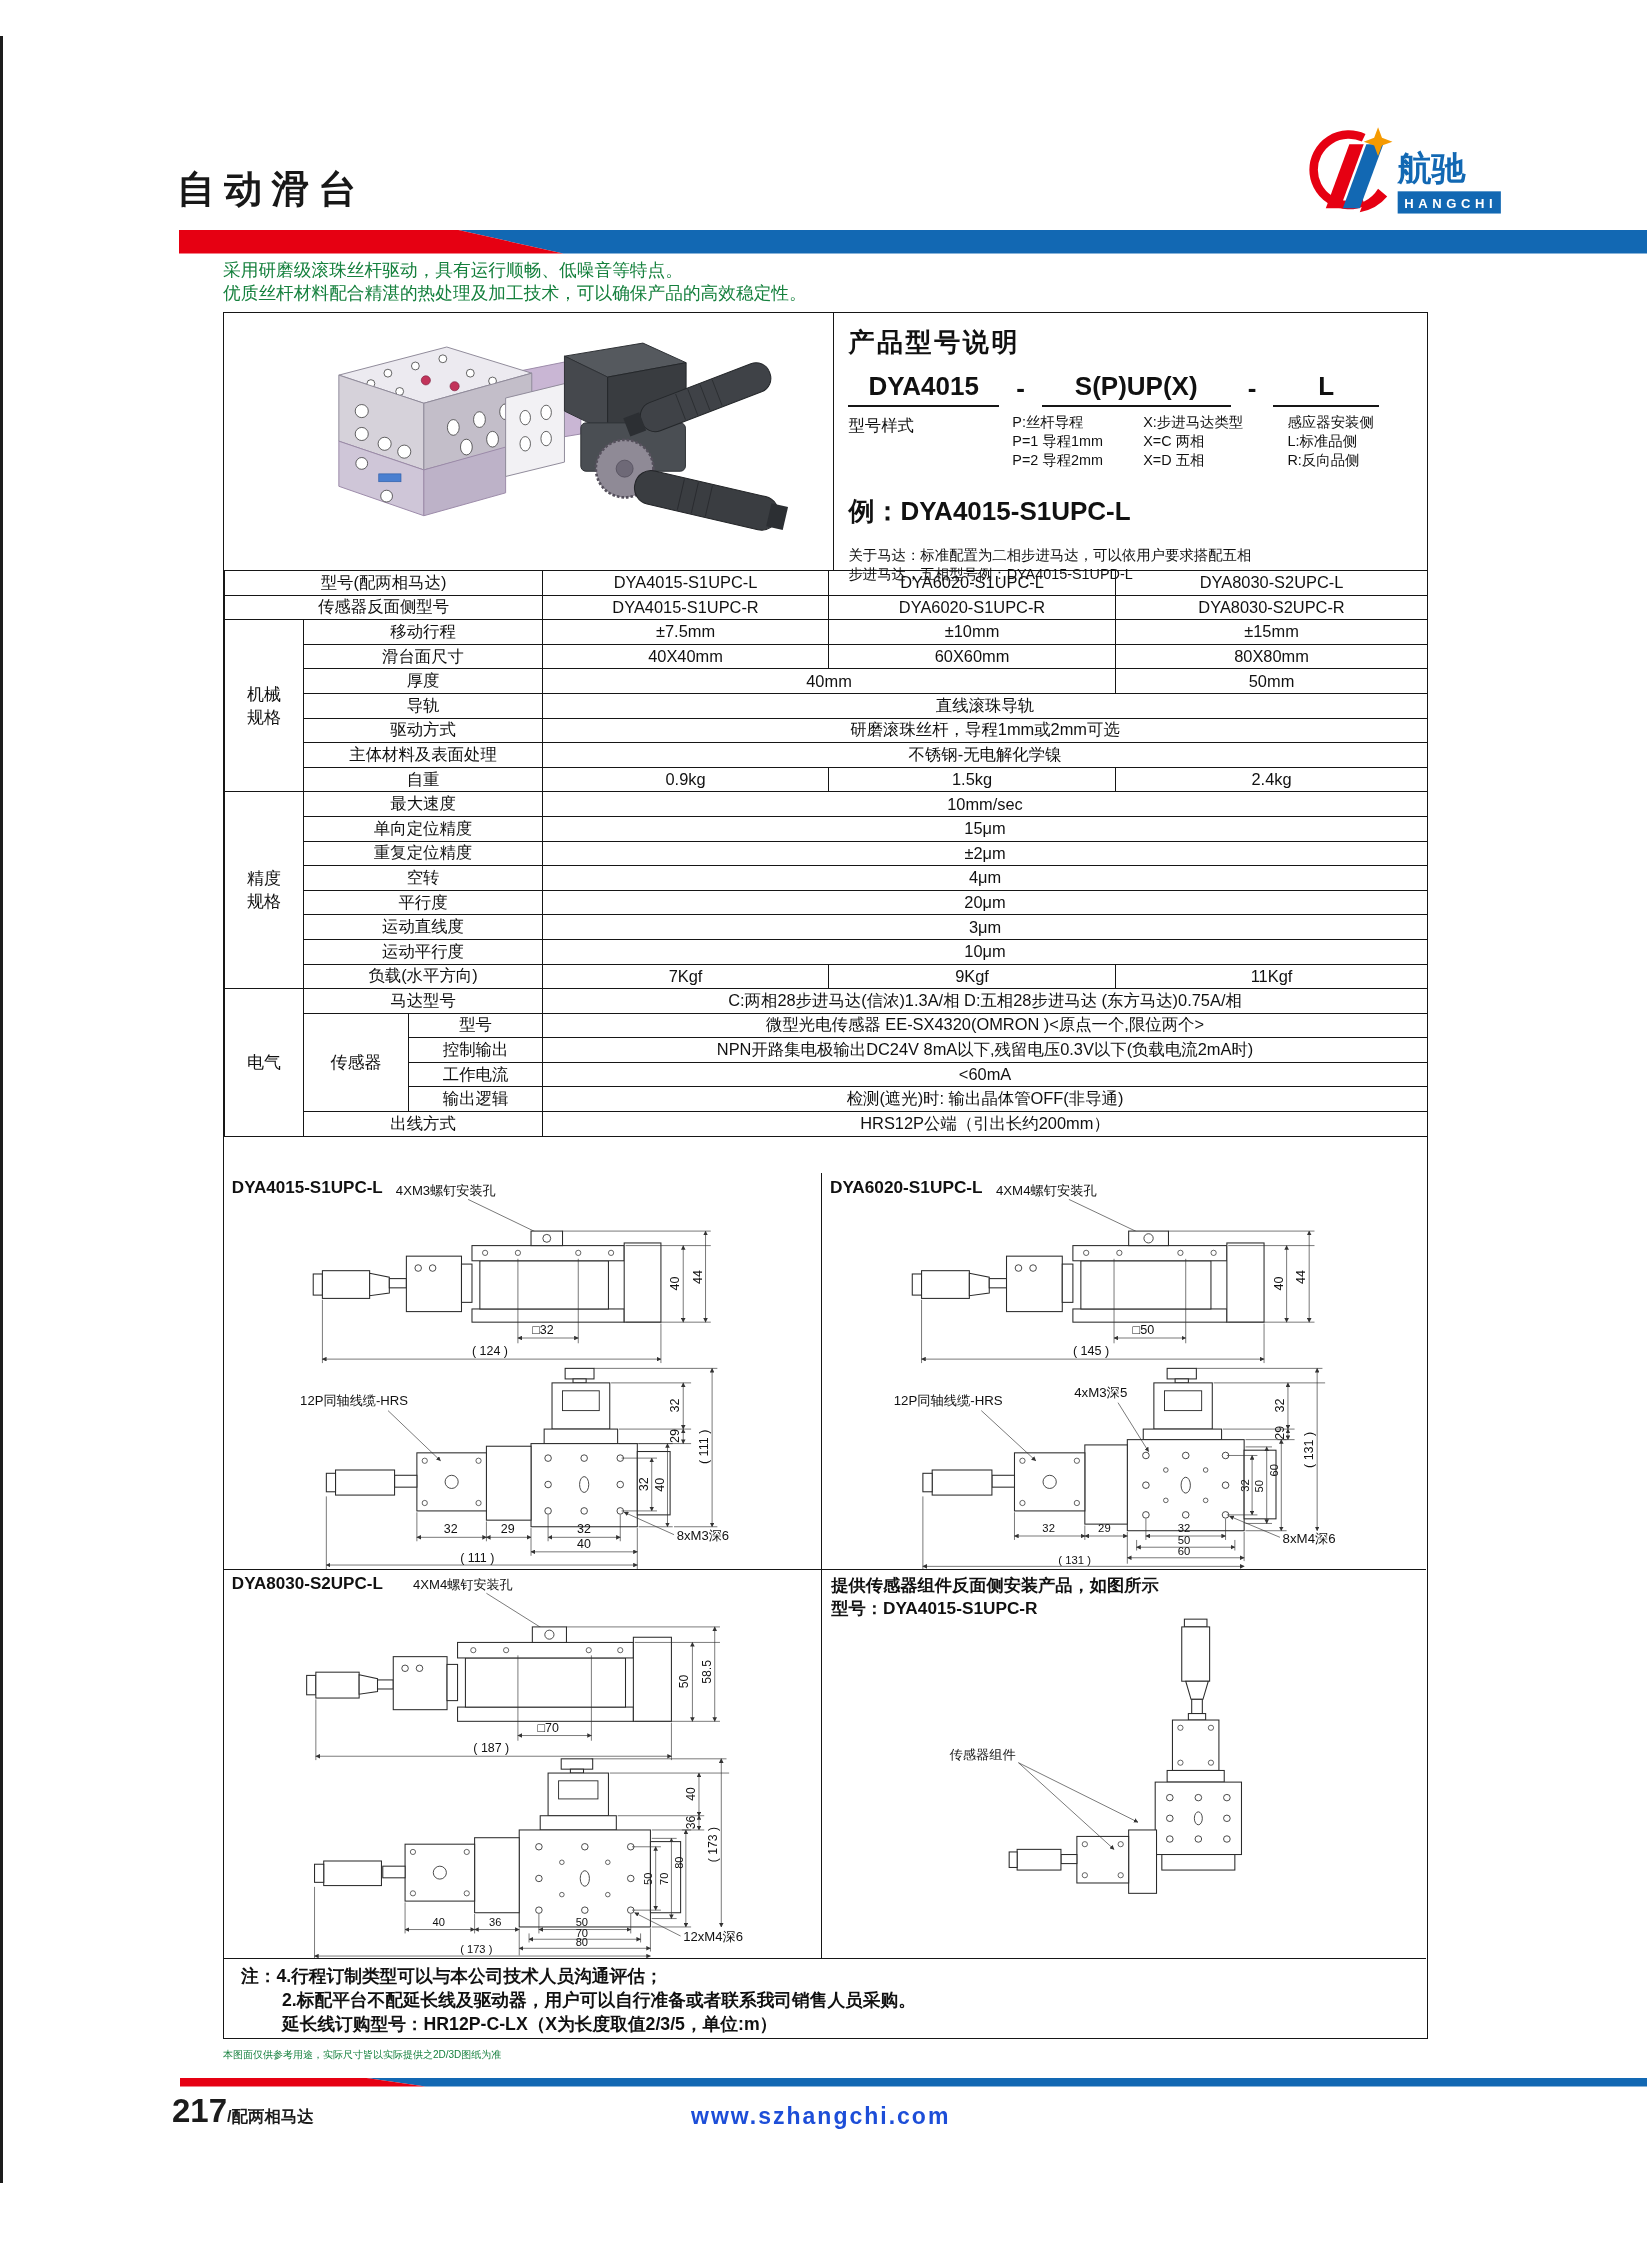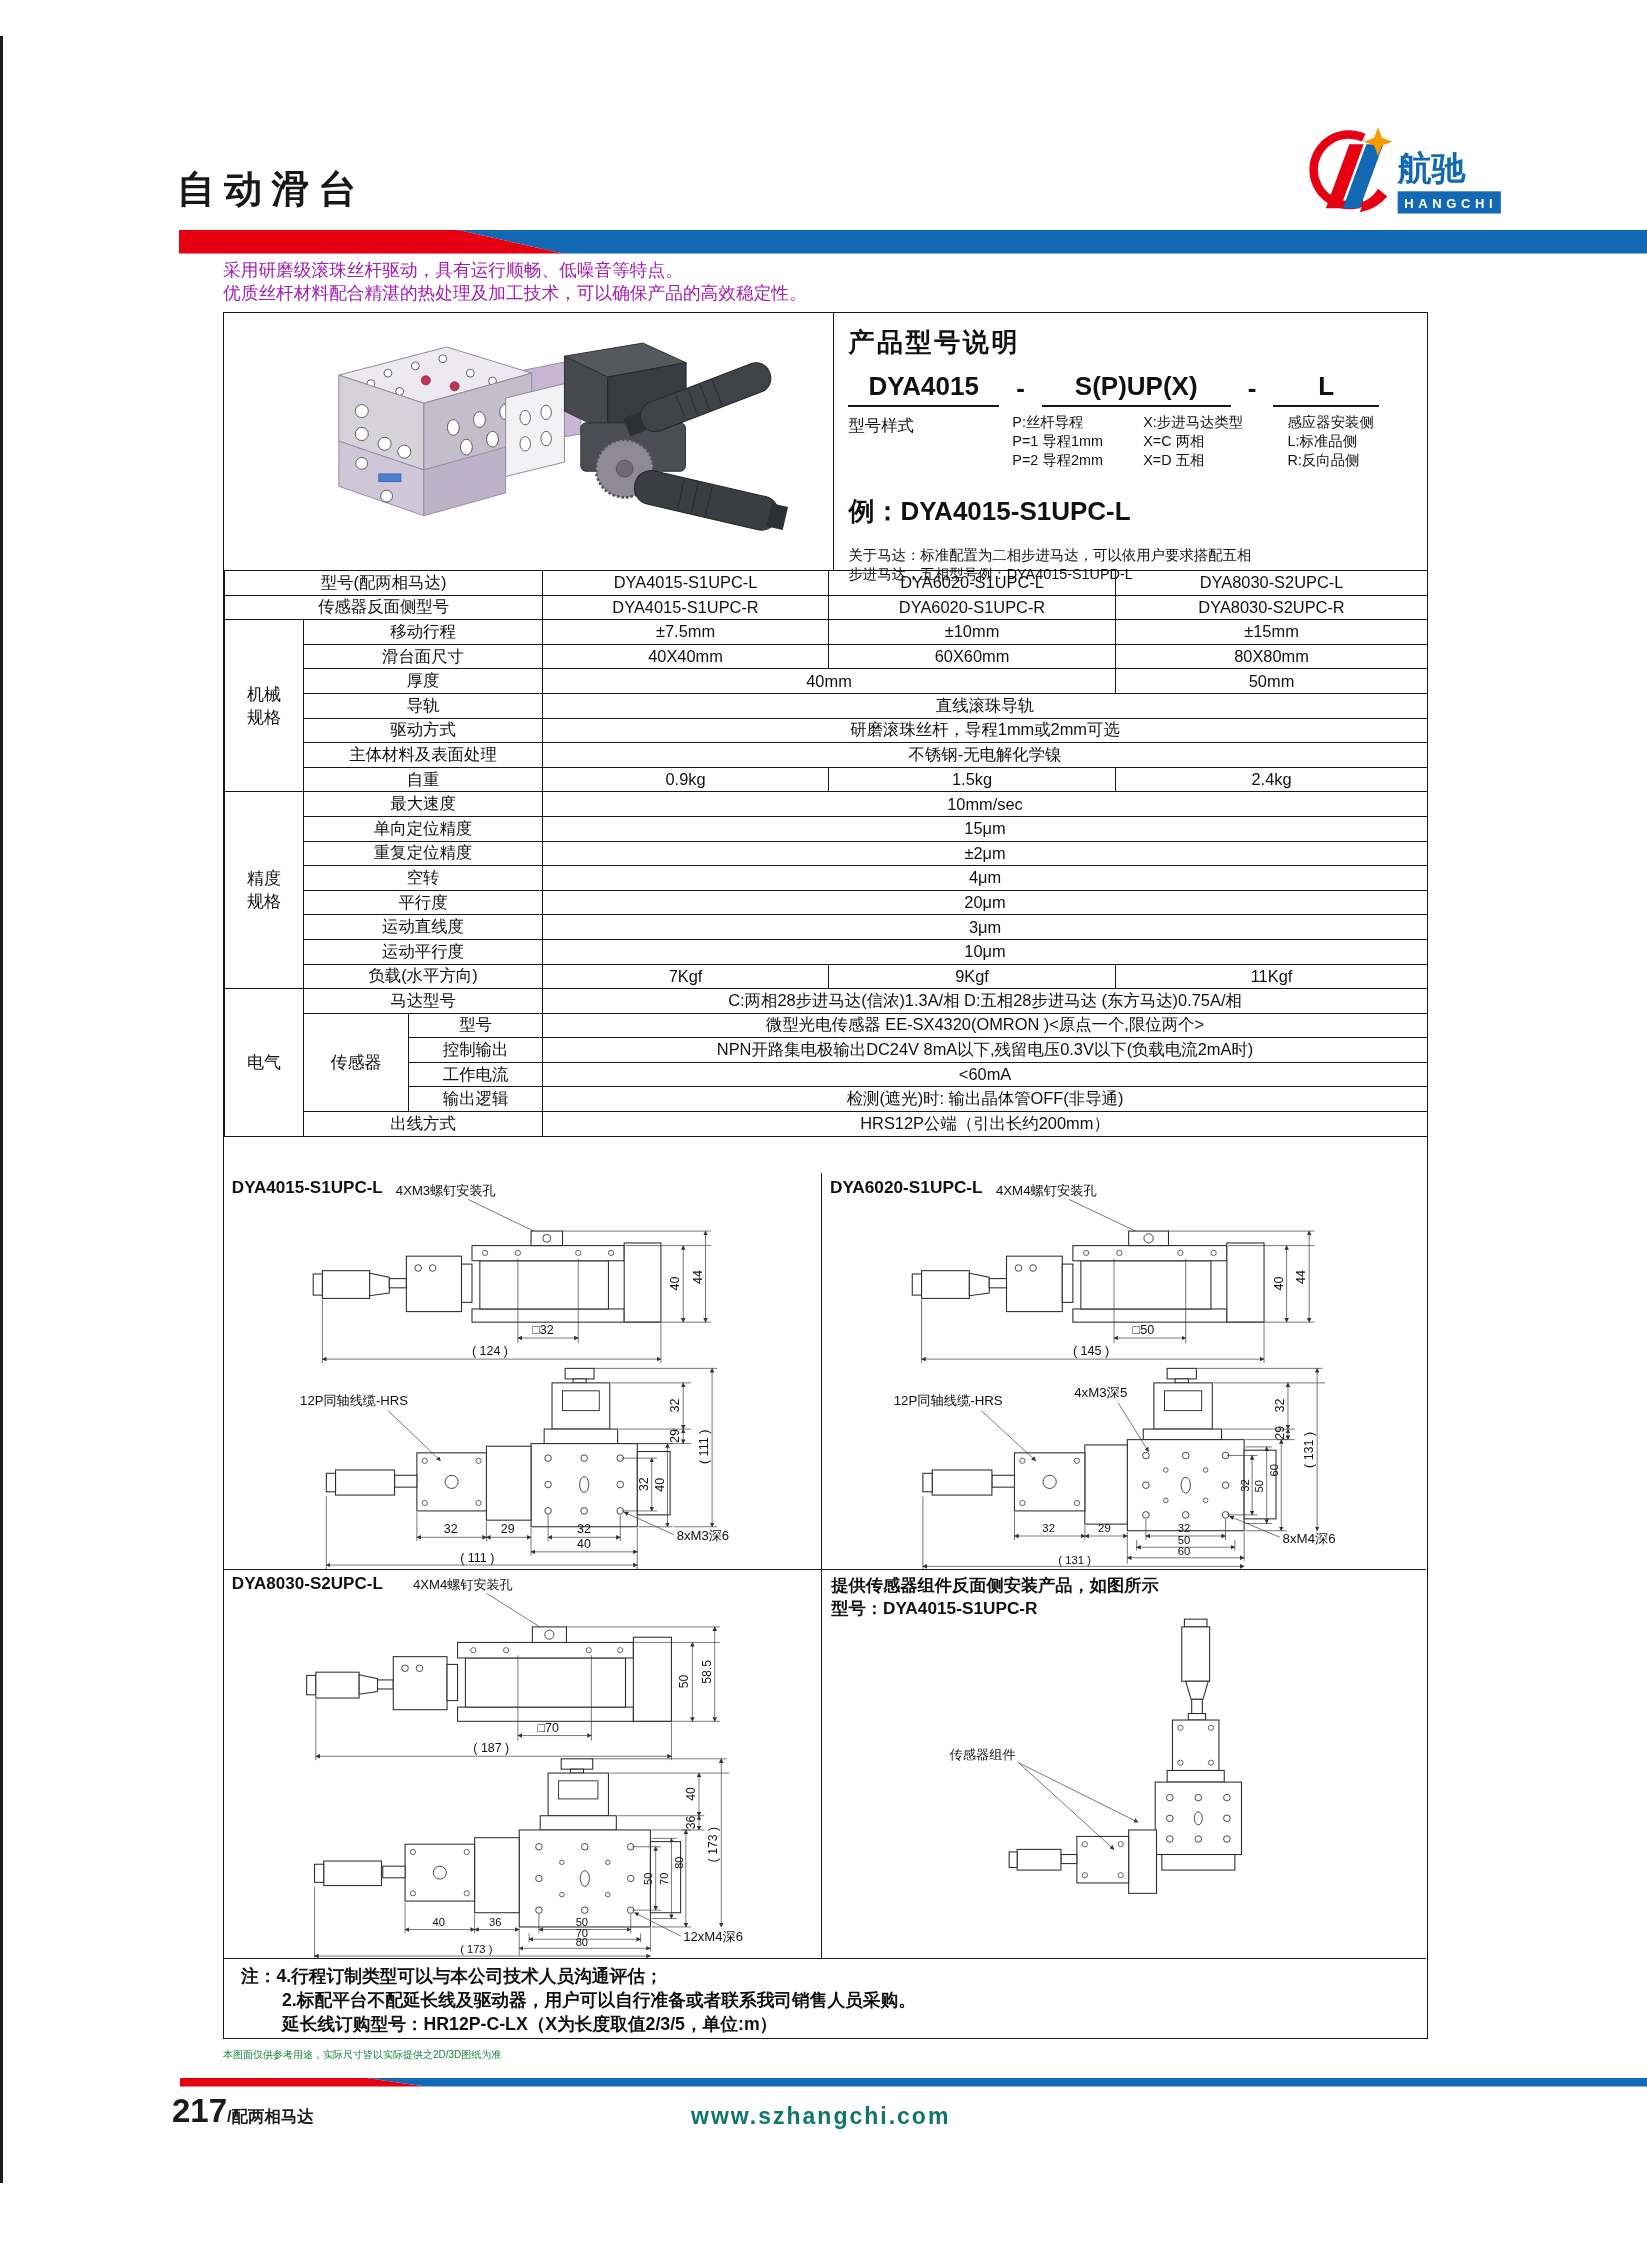--- a/index.html
+++ b/index.html
@@ -3,21 +3,21 @@
 <meta charset="utf-8">
 <style>
   html,body { margin:0; padding:0; background:#e8e8e8; }
   .page {
     position:relative; width:1647px; height:2250px; background:#ffffff;
     font-family:"Liberation Sans","DejaVu Sans",sans-serif; color:#111; overflow:hidden;padding-left:25px;
   }
   .abs { position:absolute; }
   .left-edge-bar { left:0; top:36px; width:3.3px; height:2147px; background:#1c1c1c; }
   .page-title { left:177px; top:164px; font-size:38px; font-weight:bold; letter-spacing:9.2px; color:#181818; }
-  .intro { left:223px; top:259px; font-size:17.7px; line-height:23px; color:#a21caf; }
+  .intro { left:223px; top:259px; font-size:17.7px; line-height:23px; color:#15803d; }
   .content-box { left:223px; top:312px; width:1205px; height:1727px; border:1.3px solid #161616; box-sizing:border-box; }
   .photo-area { left:0; top:0; width:609px; height:257px; }
   .vdiv { left:609px; top:0; width:1.3px; height:257px; background:#161616; }
   .model-area { left:610px; top:0; width:592px; height:257px; }
   .mh { left:14.4px; top:11.8px; font-size:26px; font-weight:bold; letter-spacing:2.6px; }
   .code-row { left:14.4px; top:58px; width:563px; display:flex; align-items:flex-end; }
   .codeseg { font-size:26px; font-weight:bold; border-bottom:2px solid #161616; text-align:center; padding:0 3.9px 2.6px 3.9px; }
   .codedash { font-size:26px; font-weight:bold; padding:0 17px 2.6px 17px; }
   .seg1 { min-width:143px; } .seg2 { min-width:181px; } .seg3 { min-width:98px; }
   .sublabels { left:14.4px; top:100px; width:570px; display:flex; font-size:14.4px; line-height:19px; }
@@ -30,21 +30,21 @@
   table.spec td.grp { white-space:pre-line; font-size:17px; }
   table.spec td.lab { font-size:16.4px; }
   .drawings { left:0; top:860px; width:1202px; height:786px; }
   .d-vline { left:597px; top:0; width:1.3px; height:786px; background:#161616; }
   .d-hline { left:0; top:396px; width:1202px; height:1.3px; background:#161616; }
   .notes-box { left:0; top:1645px; width:1202px; height:81px; border-top:1.3px solid #161616; box-sizing:border-box; font-size:17.7px; font-weight:bold; line-height:24px; padding:5.2px 0 0 17px; }
   .notes-box .ind { padding-left:41px; }
   .disclaimer { left:223px; top:2048px; font-size:10px; color:#15803d; }
   .footer-num { left:172px; top:2092px; font-size:33px; font-weight:bold; color:#1c1c1c; }
   .footer-num span.small { font-size:16.4px; font-weight:bold; }
-  .footer-url { left:691px; top:2103px; font-size:23px; font-weight:bold; color:#0f766e; letter-spacing:2px; }
+  .footer-url { left:691px; top:2103px; font-size:23px; font-weight:bold; color:#1d4ed8; letter-spacing:2px; }
   
   .ol { fill:#ffffff; stroke:#2b2b2b; stroke-width:1.6; }
   .of { fill:none; stroke:#2b2b2b; stroke-width:1.4; }
   .dl { stroke:#333; stroke-width:1; fill:none; }
   .hole { fill:#ffffff; stroke:#2b2b2b; stroke-width:1.3; }
   .scr { fill:#ffffff; stroke:#2b2b2b; stroke-width:1.1; }
   .dt { font-size:19px; fill:#111; }
   .dts { font-size:17px; fill:#111; }
   .ann { font-size:20px; fill:#111; }
   .dlabel { font-size:26px; font-weight:bold; fill:#111; }

